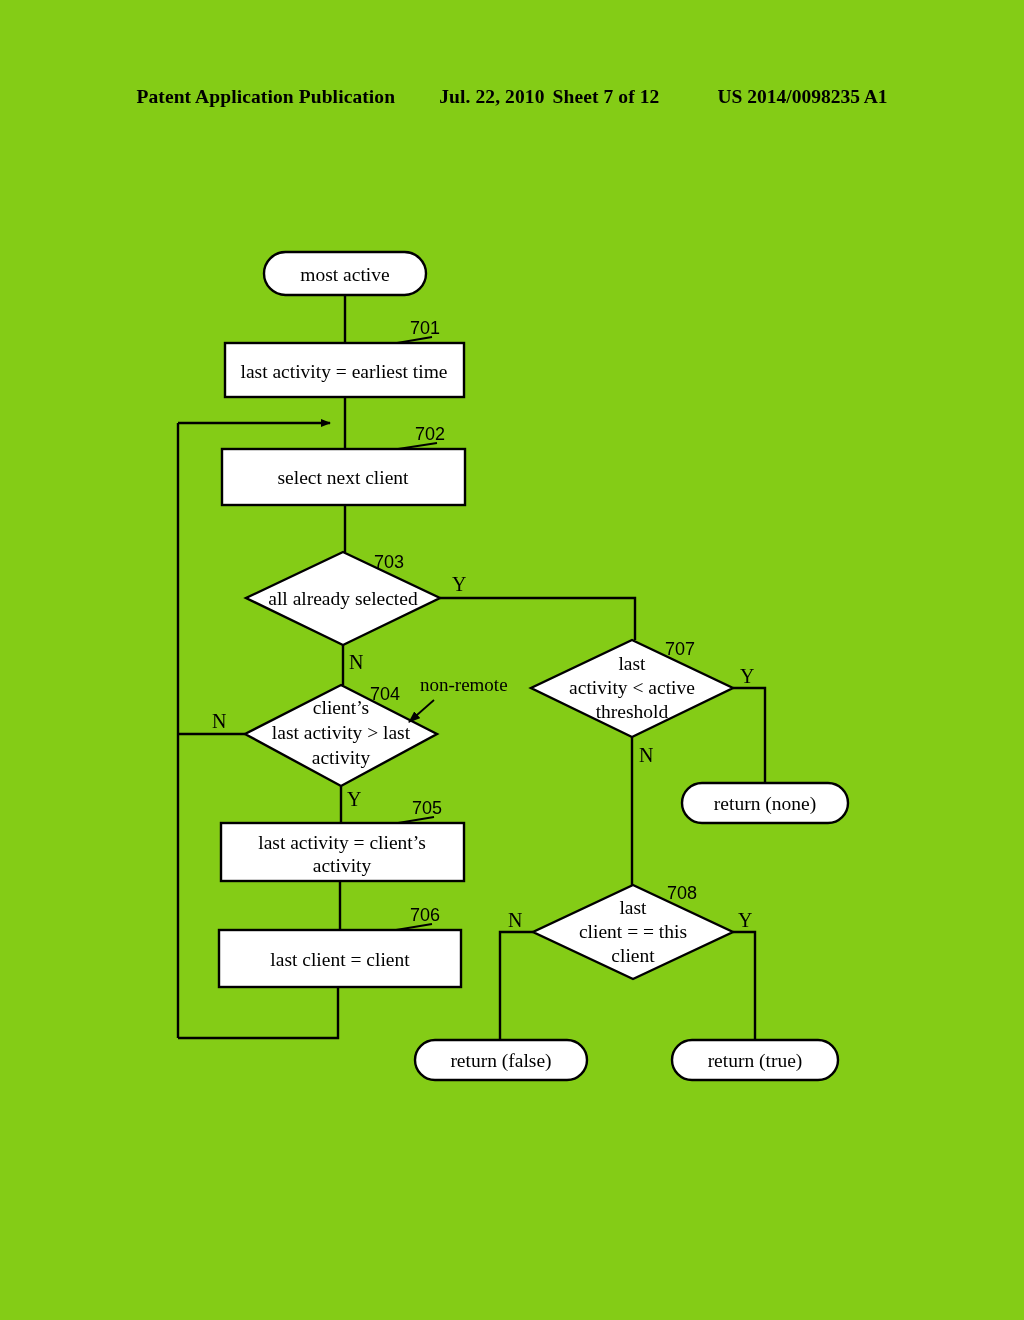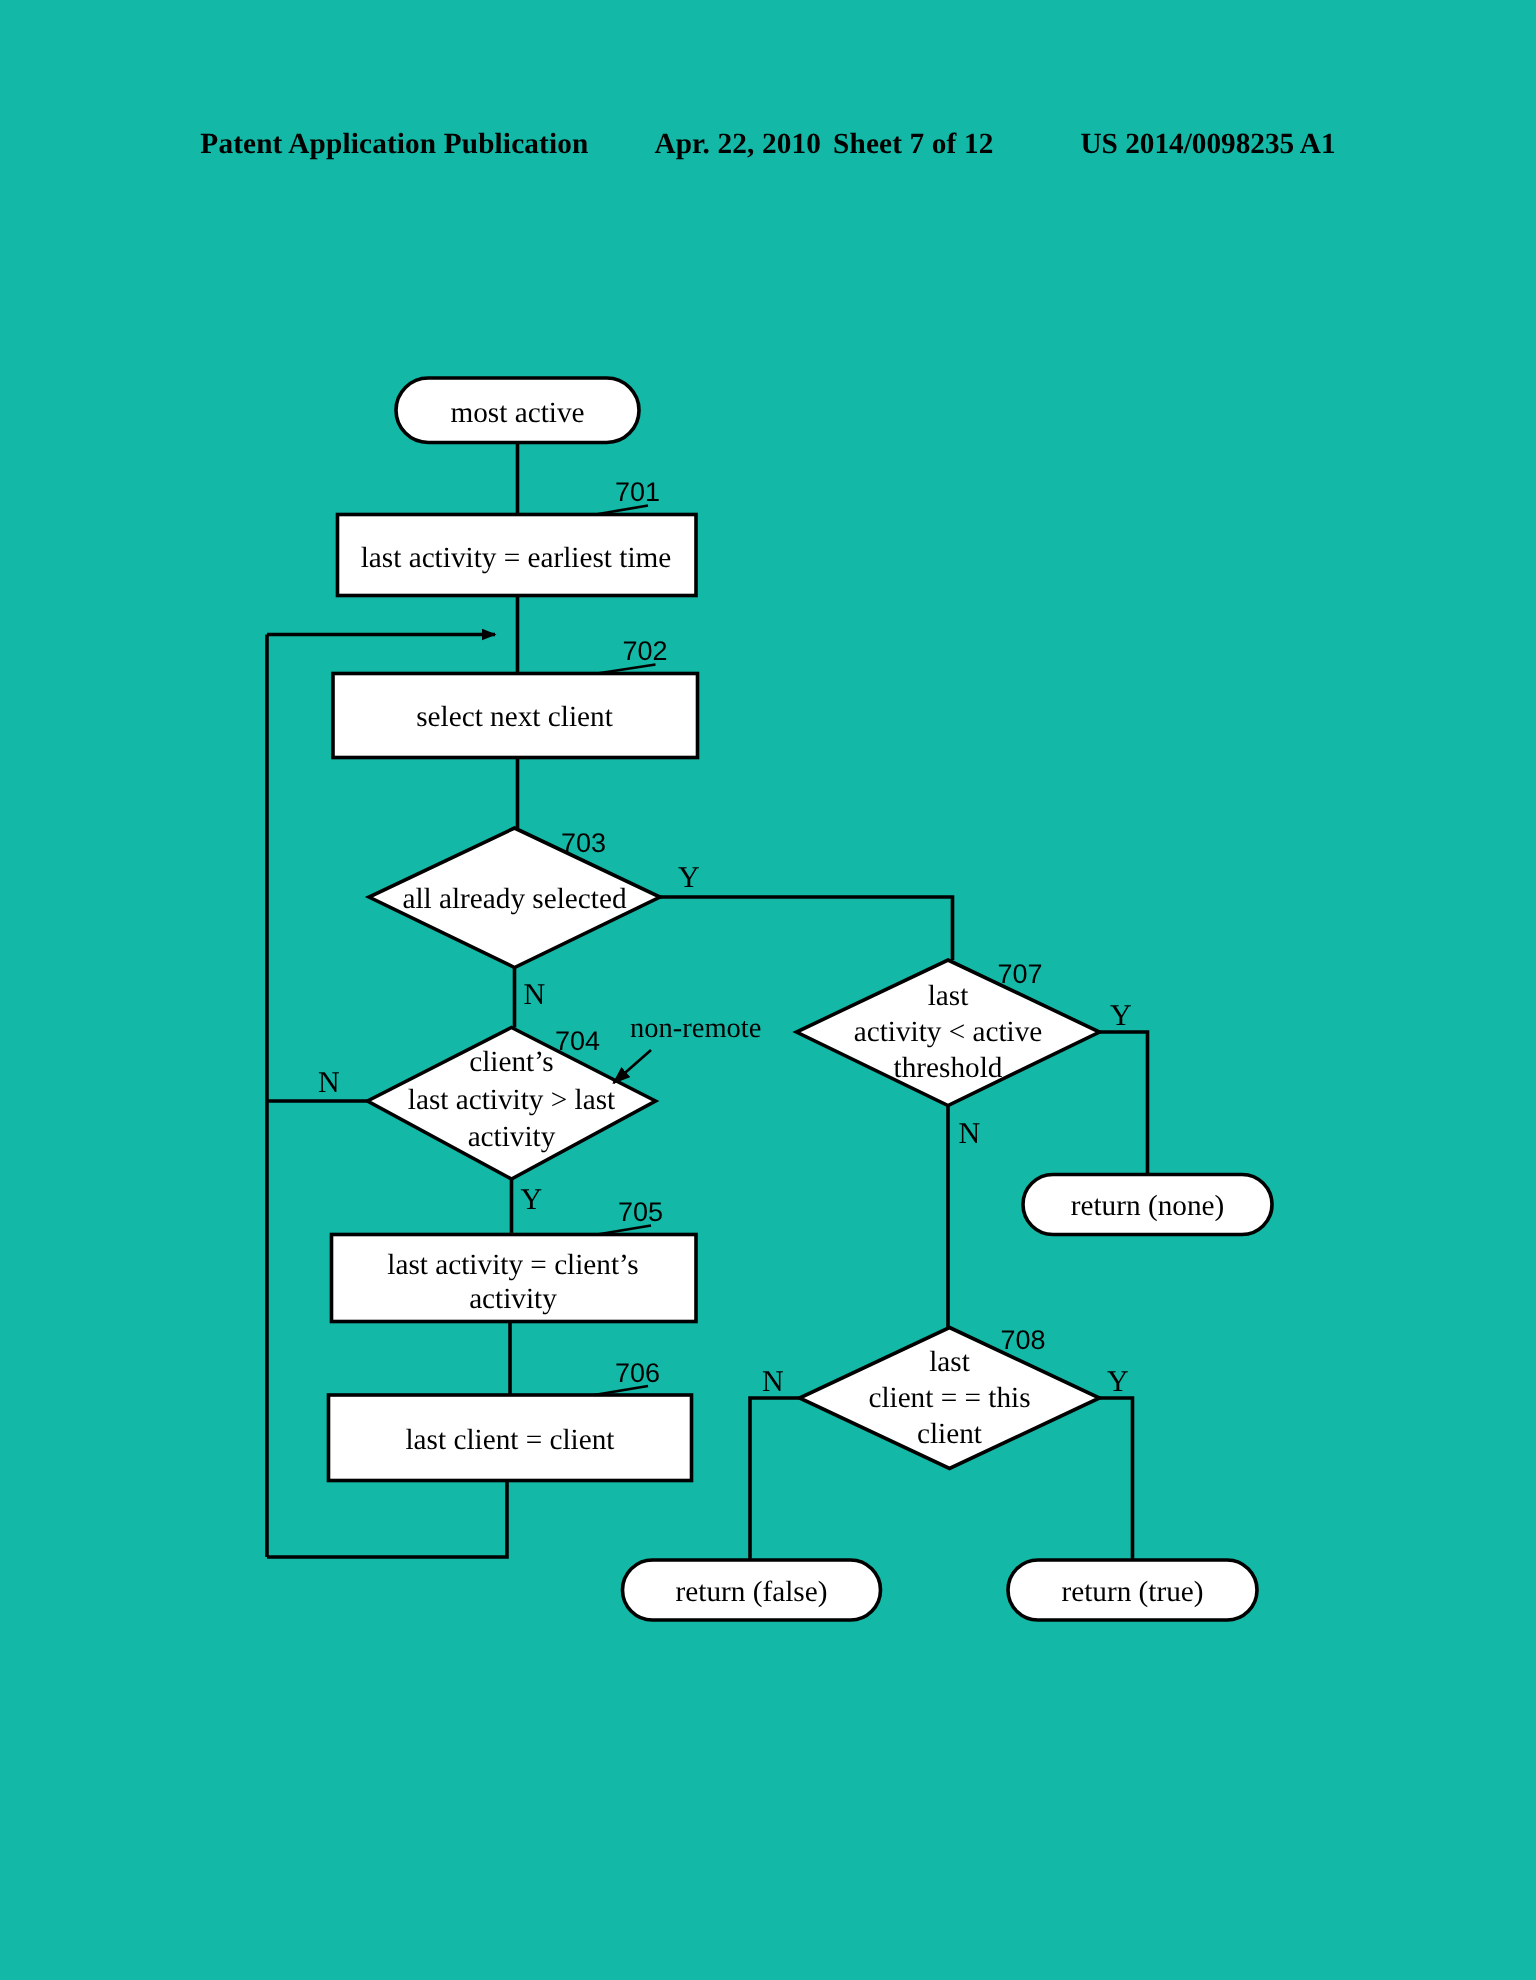--- a/index.html
+++ b/index.html
@@ -14,21 +14,21 @@
     position: relative;
     font-family: "Liberation Serif", "DejaVu Serif", serif;
     color: #000000;
     overflow: hidden;
   }
   #page {
     position: absolute;
     left: 0; top: 0;
     width: 1024px;
     height: 1320px;
-    background: #14b8a6;
+    background: #84cc16;
   }
   
   #header {
     position: absolute;
     left: 0;
     top: 86px;
     width: 1024px;
     height: 26px;
     display: flex;
     flex-direction: row;
@@ -112,21 +112,21 @@
   }
   #caption span { display: inline-block; }
 </style>
 </head>
 <body>
 
 <div id="page">
 
   <div id="header">
     <span class="h-pub">Patent Application Publication</span>
-    <span class="h-date">Apr. 22, 2010</span>
+    <span class="h-date">Jul. 22, 2010</span>
     <span class="h-sheet">Sheet 7 of 12</span>
     <span class="h-num">US 2014/0098235 A1</span>
   </div>
 
   <div id="figure">
     <svg width="1024" height="1320" viewBox="0 0 1024 1320" xmlns="http://www.w3.org/2000/svg">
 
       <defs>
         <marker id="arrowRight" markerWidth="10" markerHeight="8" refX="9" refY="4" orient="auto" markerUnits="userSpaceOnUse">
           <path d="M0,0 L10,4 L0,8 Z" fill="#000000"></path>

